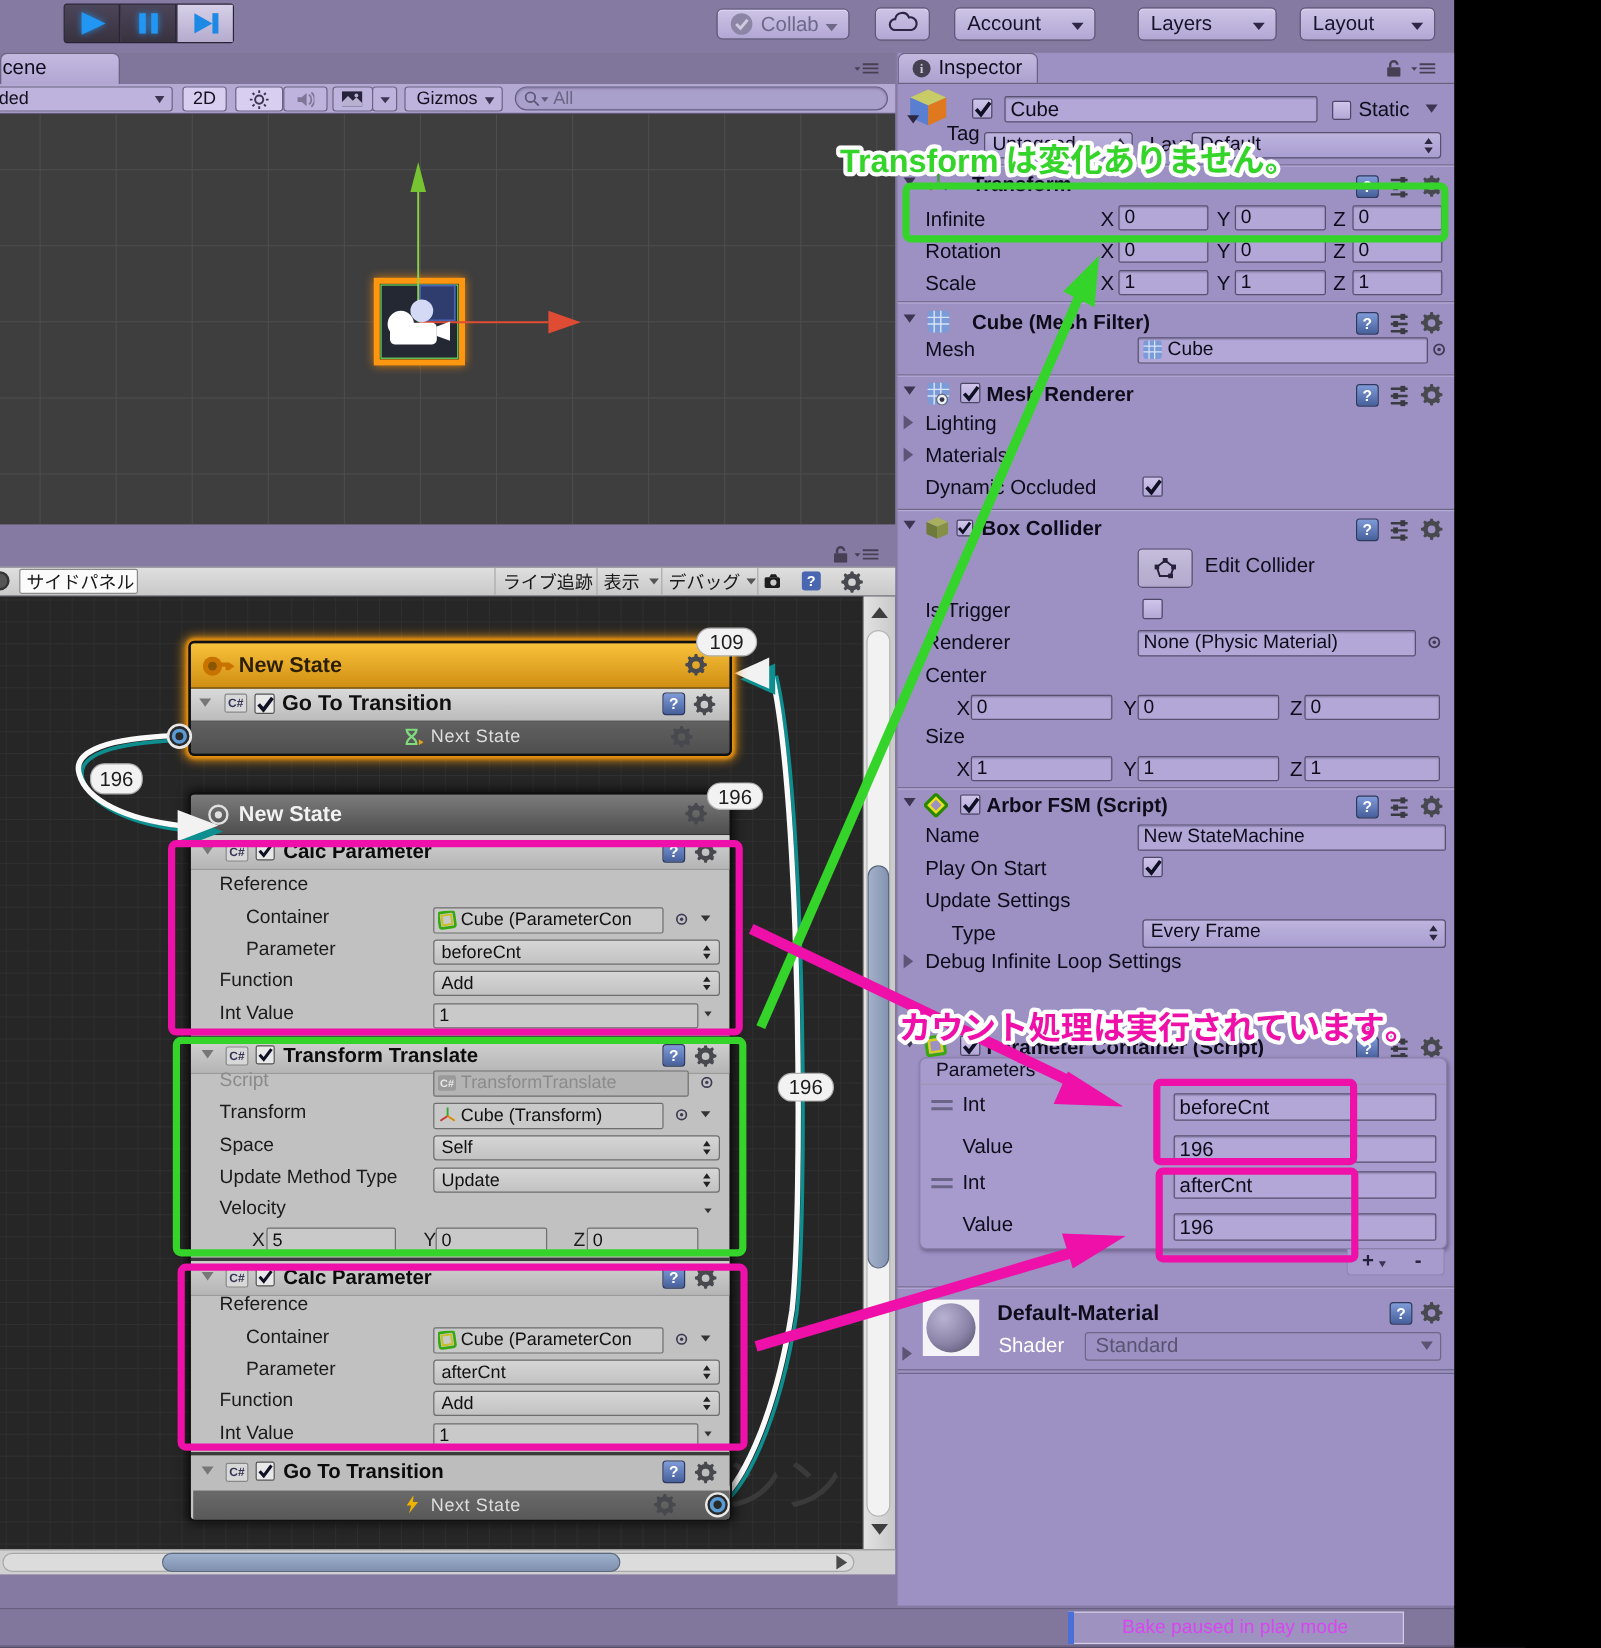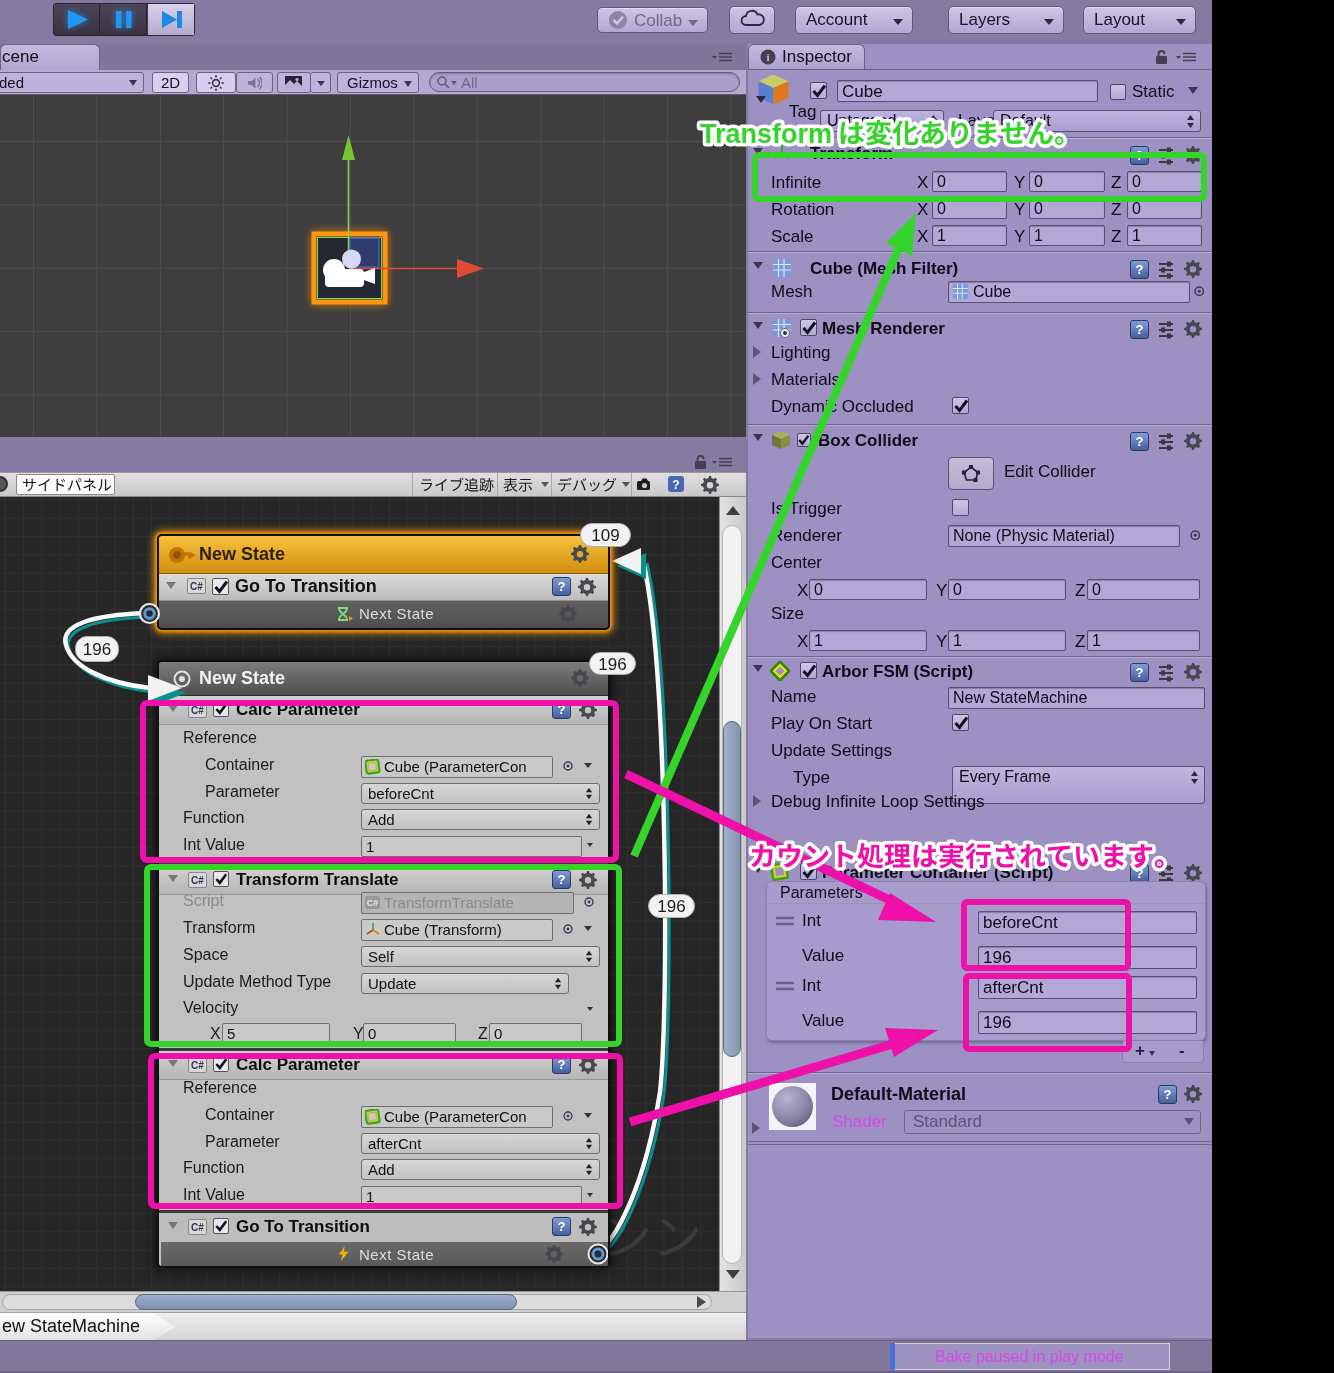--- a/index.html
+++ b/index.html
@@ -418,21 +418,21 @@
           </svg>
           <svg class="ic" style="left:404px;top:58px" width="12" height="12">
             <use href="#objpick"></use>
           </svg>
           <span class="tri-d" style="position:absolute;left:425px;top:60px;border-top-width:5px;border-left-width:4px;border-right-width:4px;border-top-color:#333"></span>
           <div class="nlbl" style="left:24px;top:80px">Space</div>
           <div class="ndd" style="left:202px;top:80px;width:239px;height:21px">Self<svg class="ud" style="top:3px;right:6px;width:8px;height:13px" viewBox="0 0 9 13">
               <path d="M4.5 0 L8 5 H1 Z M4.5 13 L8 8 H1 Z" fill="#222"></path>
             </svg></div>
           <div class="nlbl" style="left:24px;top:107px">Update Method Type</div>
-          <div class="ndd" style="left:202px;top:107px;width:208px;height:21px">Update<svg class="ud" style="top:3px;right:6px;width:8px;height:13px" viewBox="0 0 9 13">
+          <div class="ndd" style="left:202px;top:107px;width:239px;height:21px">Update<svg class="ud" style="top:3px;right:6px;width:8px;height:13px" viewBox="0 0 9 13">
               <path d="M4.5 0 L8 5 H1 Z M4.5 13 L8 8 H1 Z" fill="#222"></path>
             </svg></div>
           <div class="nlbl" style="left:24px;top:133px">Velocity</div>
           <span class="tri-d" style="position:absolute;left:428px;top:141px;border-top-width:4px;border-left-width:3px;border-right-width:3px;border-top-color:#333"></span>
           <div class="nlbl" style="left:51px;top:159px">X</div>
           <div class="nfld" style="left:63px;top:157px;width:108px;height:21px">5</div>
           <div class="nlbl" style="left:194px;top:159px">Y</div>
           <div class="nfld" style="left:204px;top:157px;width:93px;height:21px">0</div>
           <div class="nlbl" style="left:319px;top:159px">Z</div>
           <div class="nfld" style="left:330px;top:157px;width:93px;height:21px">0</div>
@@ -528,24 +528,20 @@
 <div class="abs" style="left:3px;top:224px;width:18px;height:336px;background:linear-gradient(90deg,#a3b0ca,#8494b0);border:1px solid #5a6880;border-radius:9px"></div>
 <span class="tri-d" style="position:absolute;left:6px;top:773px;border-left-width:7px;border-right-width:7px;border-top:9px solid #3e3e3e"></span>
 </div>
 
 <div class="abs" style="left:0;top:1291px;width:746px;height:21px;background:#d0d0d0;border-top:1px solid #979797">
 <div class="abs" style="left:2px;top:2px;width:710px;height:16px;background:#dcdcdc;border:1px solid #a8a8a8;border-radius:9px"></div>
 <div class="abs" style="left:135px;top:2px;width:382px;height:16px;background:linear-gradient(#9db0cc,#7e90ae);border:1px solid #5a6880;border-radius:9px"></div>
 <span class="tri-d" style="position:absolute;left:697px;top:4px;border:6px solid transparent;border-left:9px solid #4a4a4a;border-right:none"></span>
 </div>
 
-<div class="abs" style="left:0;top:1312px;width:746px;height:28px;background:linear-gradient(#efefef,#d3d3d3);border-top:1px solid #a2a2a2">
-<div class="abs" style="left:0;top:0;width:175px;height:28px;background:linear-gradient(#fdfdfd,#e2e2e2);clip-path:polygon(0 0,153px 0,175px 50%,153px 100%,0 100%);border-bottom:1px solid #bbb"></div>
-<span style="position:absolute;left:2px;top:3px;font-size:18px;color:#111">ew StateMachine</span>
-</div>
 
 <div class="abs" style="left:748px;top:44px;width:464px;height:1294px;background:#9c91c2"></div>
 <div class="abs" style="left:748px;top:44px;width:117px;height:26px;background:linear-gradient(#c3b9e0,#aba0cd);border-radius:6px 6px 0 0;border:1px solid #6a6380;border-bottom:none"></div>
 <svg class="ic" style="left:760px;top:49px" width="16" height="16">
       <circle cx="8" cy="8" r="7.5" fill="#454052"></circle>
       <text x="8" y="12" text-anchor="middle" font-size="11" font-weight="bold" fill="#ccc7d8" font-family="Liberation Serif">i</text>
     </svg>
 <div class="abs" style="left:782px;top:47px;font-size:17px;color:#100e1e">Inspector</div>
 <div class="abs" style="left:748px;top:69px;width:464px;height:1px;background:#6a6380"></div>
 <svg class="ic" style="left:1155px;top:50px" width="13" height="14">
@@ -737,21 +733,21 @@
 <div class="lbl" style="left:771px;top:687px">Name</div>
 <div class="fld" style="left:948px;top:687px;width:257px;height:22px">New StateMachine</div>
 <div class="lbl" style="left:771px;top:714px">Play On Start</div>
 <div class="cb" style="left:952px;top:714px">
       <svg class="check" style="left:1px;top:1px">
         <use href="#chk"></use>
       </svg>
     </div>
 <div class="lbl" style="left:771px;top:741px">Update Settings</div>
 <div class="lbl" style="left:793px;top:768px">Type</div>
-<div class="dd" style="left:952px;top:766px;width:253px;height:38px">Every Frame<svg class="ud" viewBox="0 0 9 13">
+<div class="dd" style="left:952px;top:766px;width:253px;height:24px">Every Frame<svg class="ud" viewBox="0 0 9 13">
         <path d="M4.5 0 L8 5 H1 Z M4.5 13 L8 8 H1 Z" fill="#2d2740"></path>
       </svg></div>
 <span class="tri-r" style="position:absolute;left:753px;top:795px"></span>
 <div class="lbl" style="left:771px;top:792px">Debug Infinite Loop Settings</div>
 
 <span class="tri-d" style="position:absolute;left:753px;top:866px"></span>
 <svg class="ic" style="left:770px;top:862px" width="20" height="20">
       <use href="#paric"></use>
     </svg>
 <div class="cb" style="left:800px;top:863px;width:17px;height:17px">
@@ -794,21 +790,21 @@
     <div class="sep2" style="top:1073px"></div>
 <div class="abs" style="left:769px;top:1083px;width:47px;height:47px;background:#f4f4f8">
       <div style="position:absolute;left:3px;top:3px;width:41px;height:41px;border-radius:50%;background:radial-gradient(circle at 35% 30%,#b8b2d2,#8b84a8 55%,#4e4963 100%)"></div>
     </div>
 <span class="tri-r" style="position:absolute;left:752px;top:1122px"></span>
 <div class="blbl" style="left:831px;top:1084px;font-size:18px">Default-Material</div>
 <div class="qb" style="left:1158px;top:1085px">?</div>
 <svg class="ic" style="left:1184px;top:1085px" width="20" height="20">
       <use href="#gear"></use>
     </svg>
-<div class="lbl" style="left:832px;top:1112px;color:#d946ef">Shader</div>
+<div class="lbl" style="left:832px;top:1112px;color:#ffffff">Shader</div>
 <div class="abs" style="left:904px;top:1110px;width:297px;height:24px;border:1px solid #6f6789;border-radius:3px;font-size:17px;color:#5a5472;padding:1px 8px">Standard</div>
 <span class="tri-d" style="position:absolute;left:1184px;top:1118px;border-top-color:#5a5472"></span>
 <div class="sep" style="top:1141px"></div>
     <div class="sep" style="top:1144px"></div>
 
 <div class="abs" style="left:0;top:1340px;width:1212px;height:33px;background:#81779d;border-top:1px solid #686080"></div>
 <div class="abs" style="left:890px;top:1343px;width:280px;height:27px;background:#9d92c0;border:1px solid #d5cfe4"></div>
 <div class="abs" style="left:890px;top:1343px;width:5px;height:27px;background:#4a70d8"></div>
 <div class="abs" style="left:935px;top:1348px;font-size:16px;color:#d946ef">Bake paused in play mode</div>
 <div class="abs" style="left:0;top:1371px;width:1212px;height:2px;background:#6b6384"></div>

